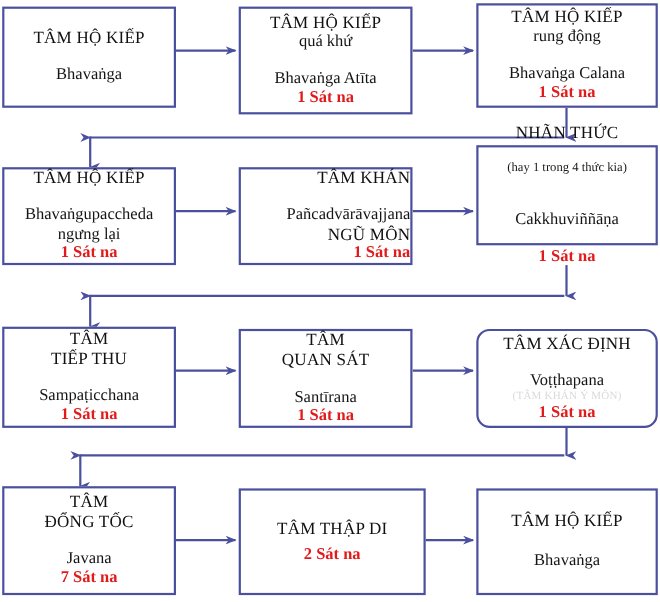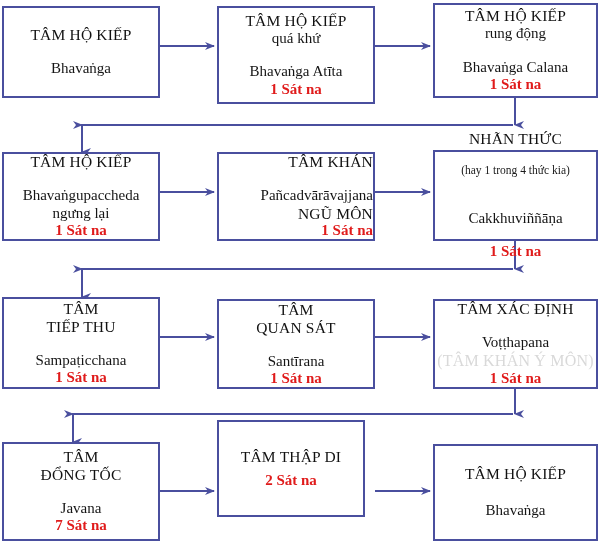--- a/index.html
+++ b/index.html
@@ -53,21 +53,21 @@
   .pali {
     font-size: 15px;
     color: #151515;
     margin-top: 16px;
   }
   .small-note {
     font-size: 11.5px;
     color: #1a1a1a;
   }
   .ghost {
-    font-size: 16px;
+    font-size: 10px;
     color: #d9d9d9;
     letter-spacing: 0.2px;
   }
   .count {
     font-size: 15px;
     color: #e01b1b;
     font-weight: bold;
   }
   .gap-2 { height: 3px; }
 </style>
@@ -154,56 +154,56 @@
     <span class="ln count">1 Sát na</span>
   </div>
 
   <div class="node" style="left:217px; top:152px; width:158px; height:89px;text-align:right;">
     <span class="ln caps">TÂM KHÁN</span>
     <span class="ln pali">Pañcadvārāvajjana</span>
     <span class="ln caps">NGŨ MÔN</span>
     <span class="ln count">1 Sát na</span>
   </div>
 
-  <div class="node" style="left:433px; top:150px; width:165px; height:91px;gap:16px;">
+  <div class="node" style="left:433px; top:132px; width:165px; height:91px;gap:16px;">
     <span class="ln caps">NHÃN THỨC</span>
     <span class="ln small-note">(hay 1 trong 4 thức kia)</span>
     <span class="ln pali">Cakkhuviññāṇa</span>
     <span class="ln count">1 Sát na</span>
   </div>
 
   <div class="node" style="left:2px; top:297px; width:158px; height:92px;">
     <span class="ln caps">TÂM</span>
     <span class="ln caps">TIẾP THU</span>
     <span class="ln pali">Sampaṭicchana</span>
     <span class="ln count">1 Sát na</span>
   </div>
 
   <div class="node" style="left:217px; top:299px; width:158px; height:90px;">
     <span class="ln caps">TÂM</span>
     <span class="ln caps">QUAN SÁT</span>
     <span class="ln pali">Santīrana</span>
     <span class="ln count">1 Sát na</span>
   </div>
 
-  <div class="node" style="left:433px; top:299px; width:165px; height:90px;">
+  <div class="node" style="left:433px; top:299px; width:165px; height:90px;border-radius:12px;">
     <span class="ln caps">TÂM XÁC ĐỊNH</span>
     <span class="ln pali">Voṭṭhapana</span>
     <span class="ln ghost">(TÂM KHÁN Ý MÔN)</span>
     <span class="ln count">1 Sát na</span>
   </div>
 
   <div class="node" style="left:2px; top:442px; width:158px; height:99px;">
     <span class="ln caps">TÂM</span>
     <span class="ln caps">ĐỔNG TỐC</span>
     <span class="ln pali">Javana</span>
     <span class="ln count">7 Sát na</span>
   </div>
 
-  <div class="node" style="left:217px; top:420px; width:148px; height:97px;">
+  <div class="node" style="left:217px; top:444px; width:170px; height:97px;">
     <span class="ln caps">TÂM THẬP DI</span>
     <span class="gap-2"></span>
     <span class="gap-2"></span>
     <span class="ln count">2 Sát na</span>
   </div>
 
   <div class="node" style="left:433px; top:444px; width:165px; height:97px;">
     <span class="ln caps">TÂM HỘ KIẾP</span>
     <span class="gap-2"></span>
     <span class="ln pali">Bhavaṅga</span>

